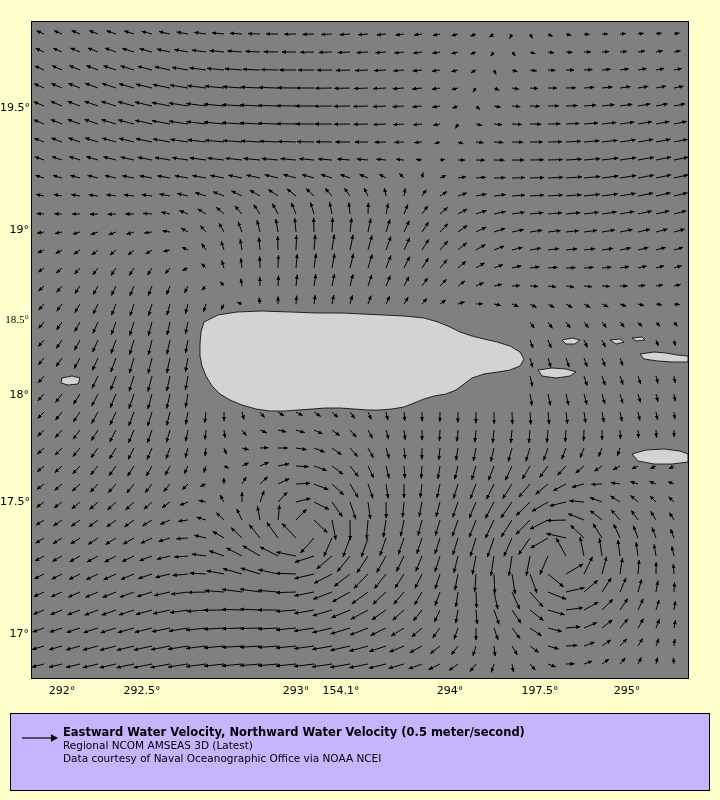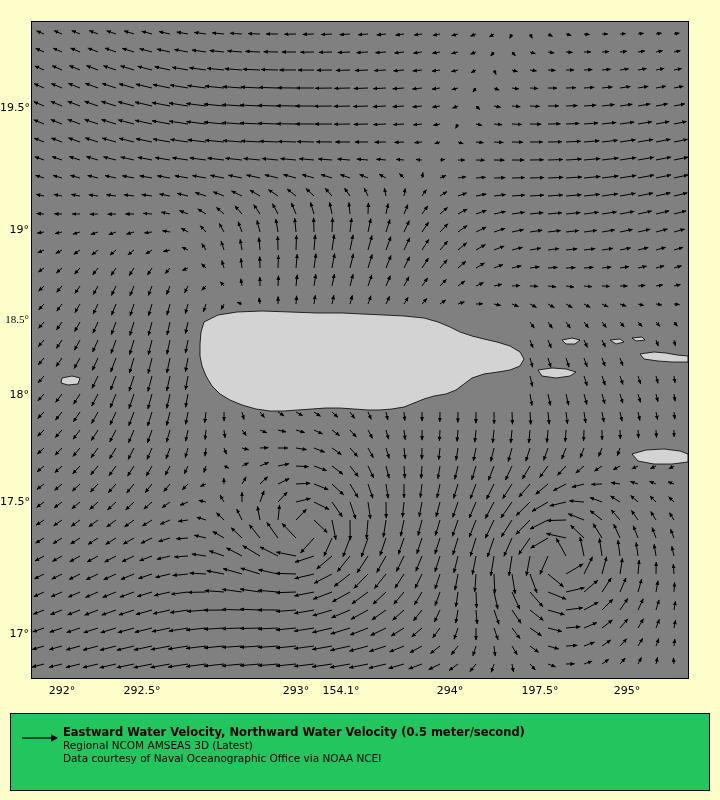--- a/index.html
+++ b/index.html
@@ -69,21 +69,21 @@
 
   
   #legend {
     position: absolute;
     left: 10px;
     top: 713px;
     width: 700px;
     height: 78px;
     border: 1px solid #000;
     box-sizing: border-box;
-    background: #22c55e;
+    background: #c4b5fd;
   }
   #legend-arrow {
     position: absolute;
     left: 10px;
     top: 18px;
     width: 38px;
     height: 12px;
   }
   #legend-text {
     position: absolute;

